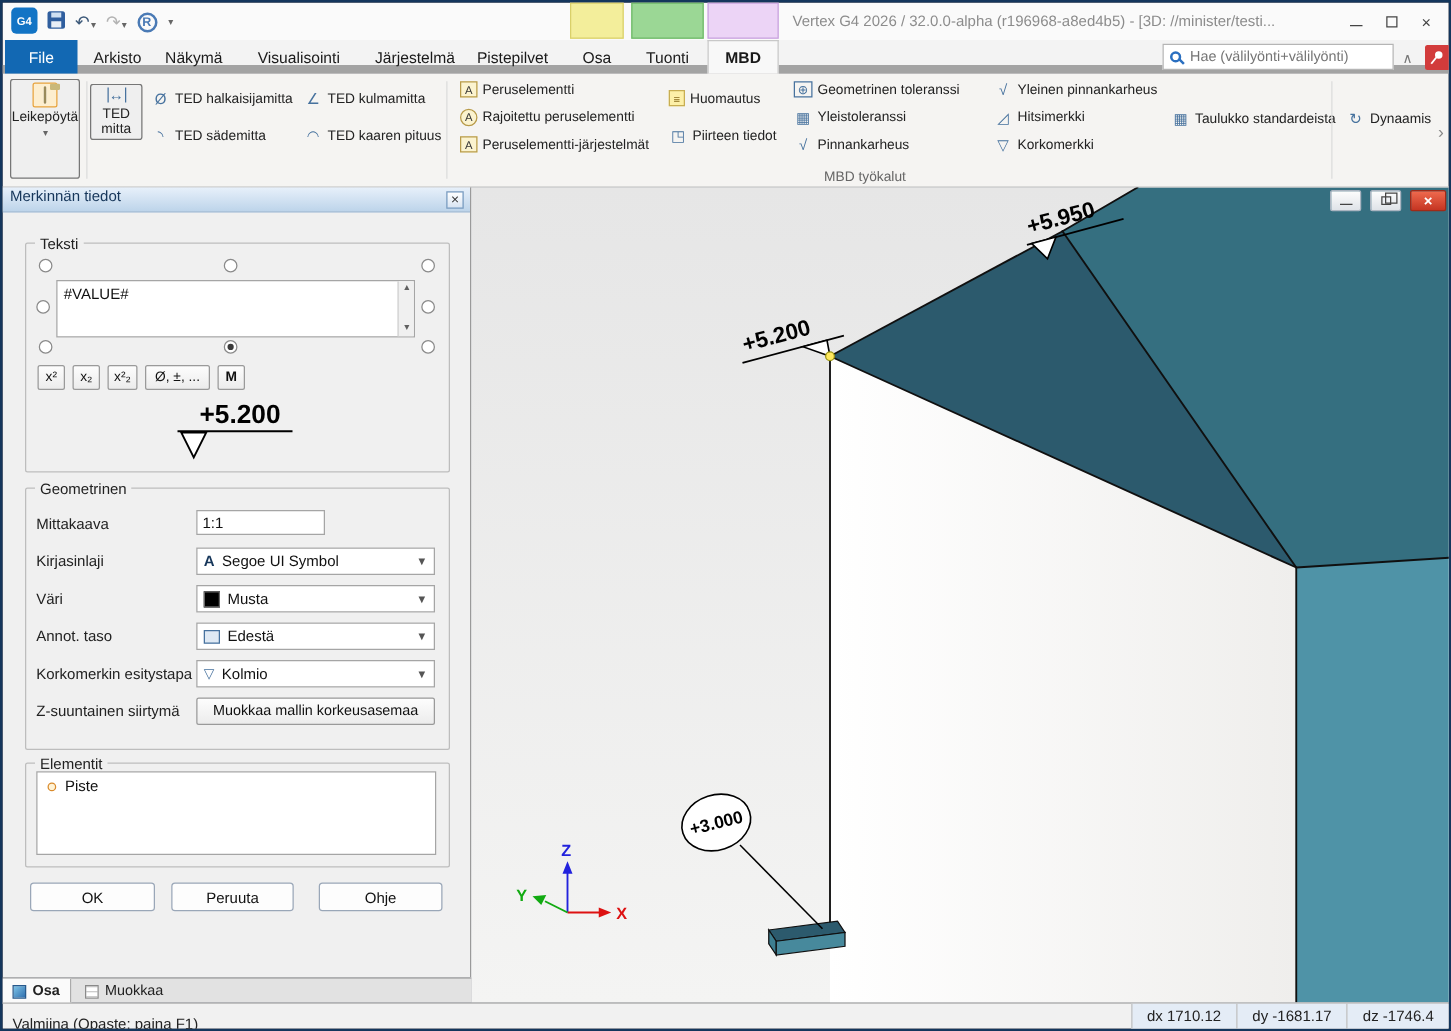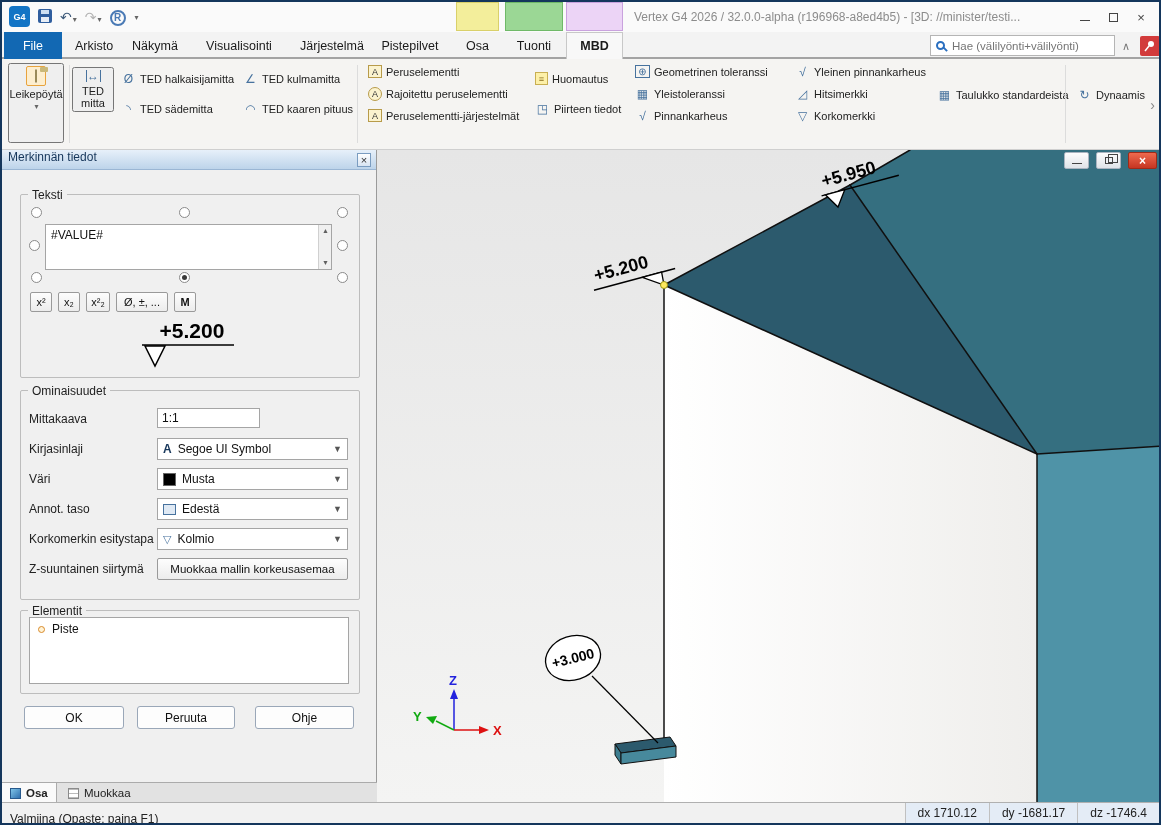--- a/index.html
+++ b/index.html
@@ -24,21 +24,21 @@
   .tab-color.yellow{left:454px;width:43px;background:#f3ee9b;border:1px solid #d9d06a;}
   .tab-color.green{left:503px;width:58px;background:#9bd795;border:1px solid #6fb968;}
   .tab-color.purple{left:564px;width:57px;background:#ecd4f6;border:1px solid #c9a2de;}
   .win-title{position:absolute;left:632px;top:0;height:30px;display:flex;align-items:center;
     font-size:12px;color:#8c8c8c;white-space:nowrap;}
   .win-controls{position:absolute;right:4px;top:0;height:30px;display:flex;}
   .win-controls .wc{width:28px;height:30px;display:flex;align-items:center;justify-content:center;color:#444;font-size:13px;}
   .max-glyph{width:9px;height:9px;border:1px solid #444;}
   .min-glyph{width:10px;height:1px;background:#444;margin-top:6px;}
   
-  .menubar{position:absolute;top:30px;left:0;width:100%;height:27px;background:#f3f3f3;border-bottom:2px solid #a3a3a3;}
+  .menubar{position:absolute;top:30px;left:0;width:100%;height:27px;background:#f3f3f3;border-bottom:7px solid #a3a3a3;}
   .mitem{position:absolute;top:0;height:27px;display:flex;align-items:center;justify-content:center;
     font-size:12.5px;color:#1a1a1a;cursor:default;}
   .mitem.file{background:#1268b3;color:#fff;}
   .mitem.active{background:#f8f8f8;border:1px solid #c8c8c8;border-bottom:none;height:27px;font-weight:bold;}
   .searchbox{position:absolute;left:928px;top:3px;width:185px;height:21px;background:#fff;border:1px solid #b5b5b5;
     display:flex;align-items:center;padding:0 5px;gap:5px;}
   .mag{width:9px;height:9px;border:2px solid #2a6fc0;border-radius:50%;position:relative;flex:none;}
   .mag::after{content:"";position:absolute;width:6px;height:2px;background:#2a6fc0;transform:rotate(45deg);right:-5px;bottom:-2px;}
   .searchbox input{border:none;outline:none;width:100%;font-size:11.5px;font-family:"Liberation Sans",sans-serif;color:#333;background:transparent;}
   .panel-chev{position:absolute;left:1120px;top:8px;color:#777;font-size:11px;}
@@ -261,20 +261,21 @@
     <button class="rbtn" style="left:932px;top:28px;">
       <span class="ricon">▦</span>
       <span>Taulukko standardeista</span>
     </button>
     <div class="rsep" style="left:1063px;"></div>
     <button class="rbtn" style="left:1072px;top:28px;">
       <span class="ricon">↻</span>
       <span>Dynaamis</span>
     </button>
     <div class="ribbon-arrow">›</div>
+    <div class="group-label">MBD työkalut</div>
   </div>
 
   <div class="leftpanel">
     <div class="dlg-title">
       <span>Merkinnän tiedot</span>
       <span class="dlg-close">
           <span>×</span>
         </span>
     </div>
 
@@ -304,21 +305,21 @@
     <div class="fmt-btn" style="left:114px;width:52px;">Ø, ±, ...</div>
     <div class="fmt-btn" style="left:172px;width:22px;font-weight:bold;">M</div>
 
     <svg class="preview-svg" width="340" height="58" viewBox="0 0 340 58">
       <text x="172" y="24" text-anchor="middle" font-size="21" font-weight="bold" fill="#000" font-family="Liberation Sans, sans-serif">+5.200</text>
       <line x1="122" y1="31" x2="214" y2="31" stroke="#000" stroke-width="1.5"></line>
       <polygon points="125,32 145,32 135,52" fill="#fff" stroke="#000" stroke-width="1.5"></polygon>
     </svg>
 
     <div class="groupbox" style="left:18px;top:240px;width:340px;height:210px;"></div>
-    <div class="glabel" style="left:26px;top:234px;">Ominaisuudet</div>
+    <div class="glabel" style="left:26px;top:234px;">Geometrinen</div>
 
     <div class="fieldlabel" style="top:262px;">Mittakaava</div>
     <input class="textinput" style="top: 258px;" value="1:1">
 
     <div class="fieldlabel" style="top:292px;">Kirjasinlaji</div>
     <div class="select" style="top:288px;">
       <span class="font-ic">A</span>
       <span>Segoe UI Symbol</span>
       <span class="chev">▼</span>
     </div>

